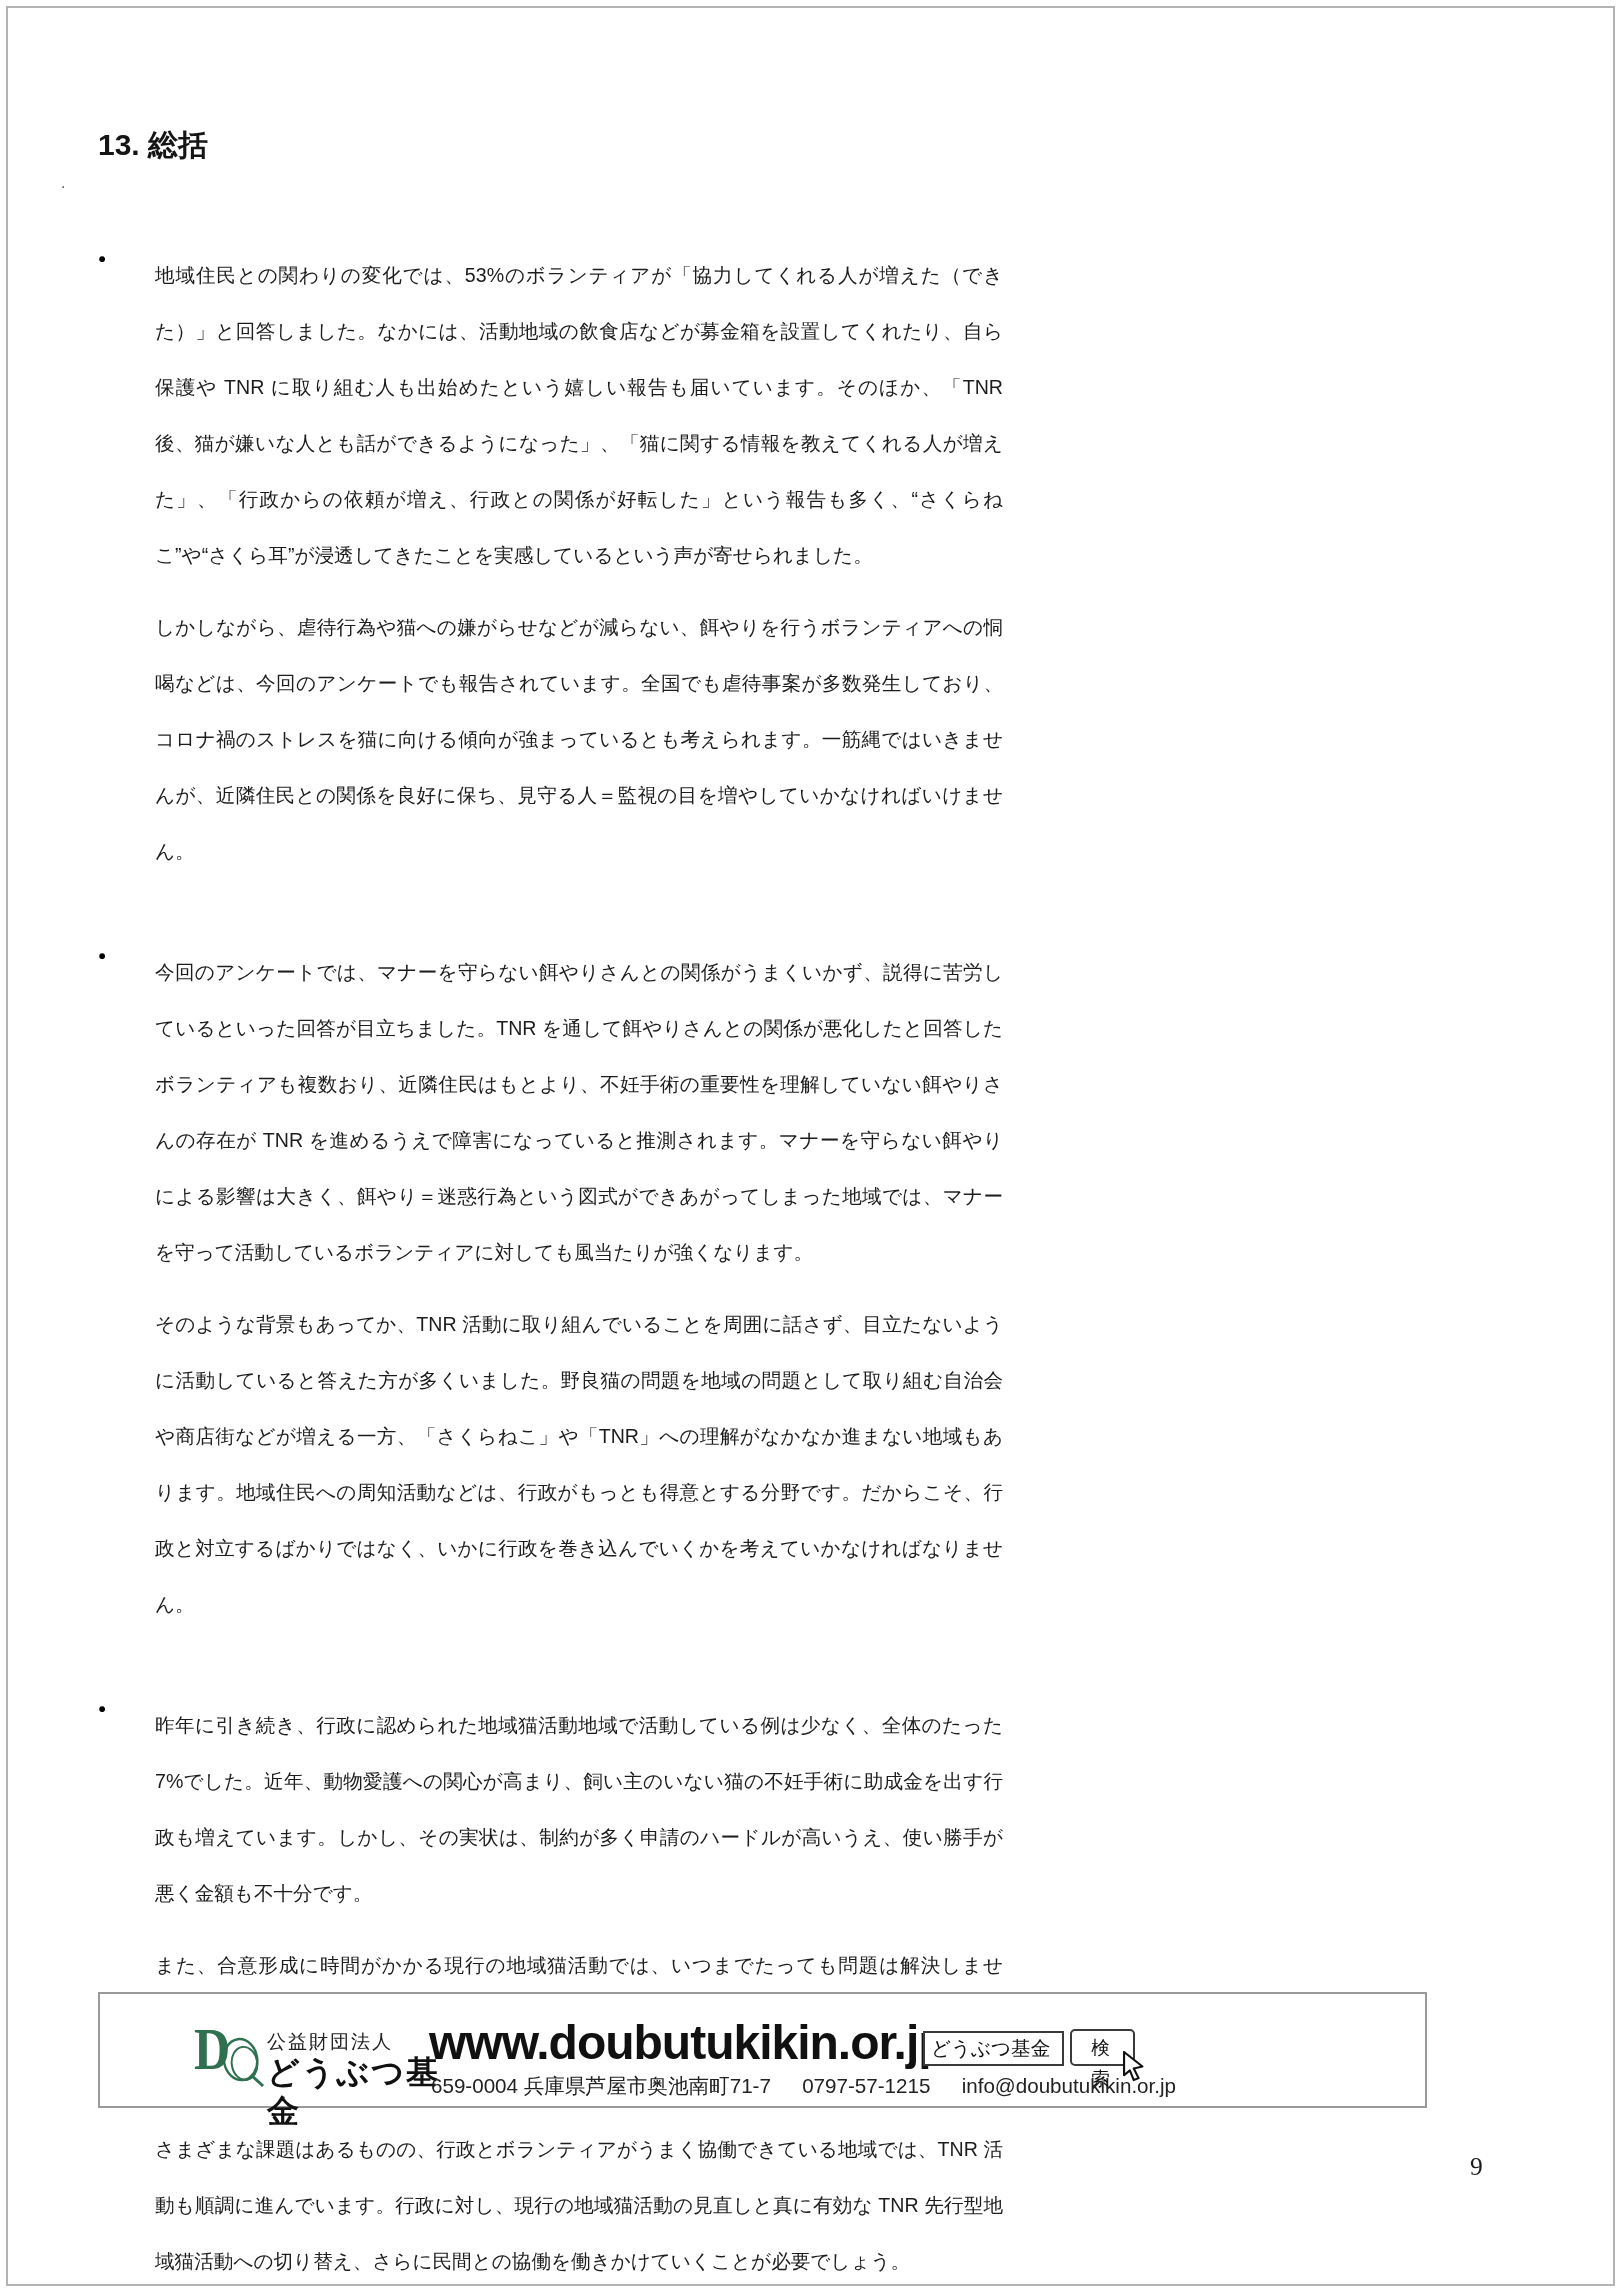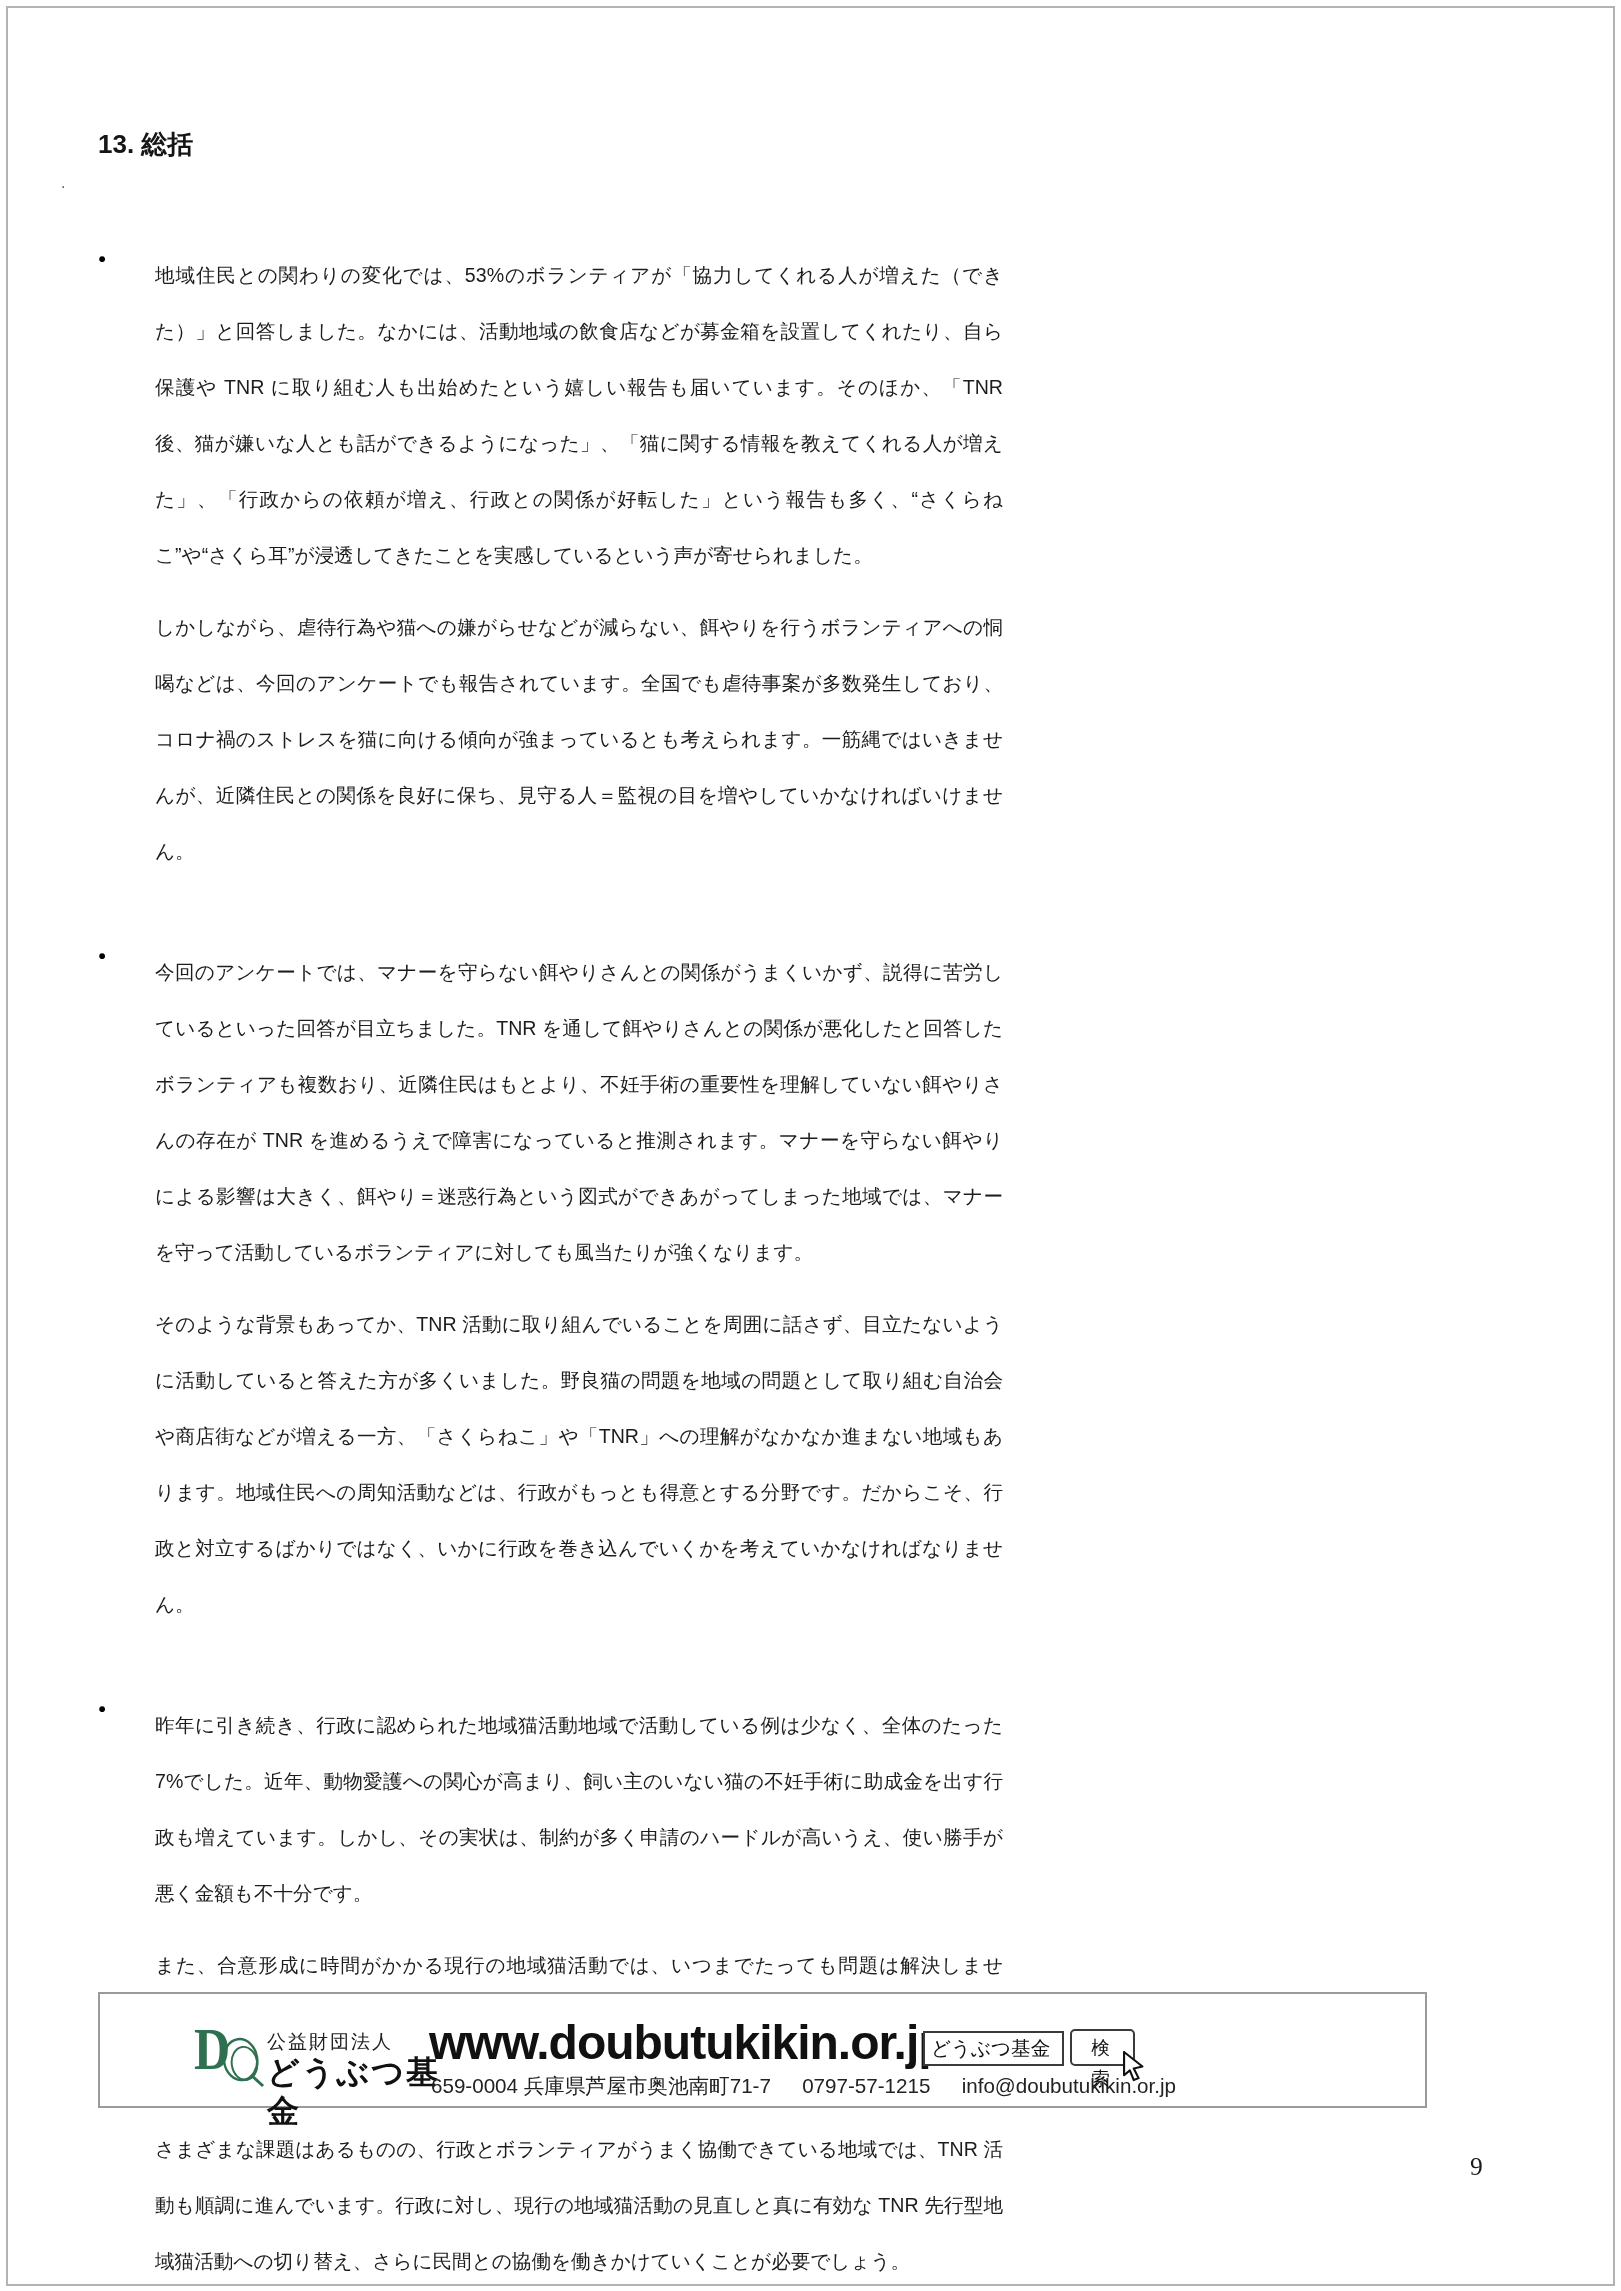--- a/index.html
+++ b/index.html
@@ -8,21 +8,21 @@
     font-family:"Liberation Sans","DejaVu Sans",sans-serif;color:#1b1b1b;
     overflow:hidden;
   }
   .page-frame{
     position:absolute;left:5.9px;top:5.9px;right:5.9px;bottom:5.9px;
     border:2.9px solid #b3b3b3;pointer-events:none;
   }
   .stray{position:absolute;left:61px;top:174px;font-size:15.7px;color:#555;}
   .content{position:absolute;left:98px;top:125px;width:921px;}
   h1.title{
-    font-size:26px;line-height:39px;font-weight:bold;margin:0 0 67px 0;color:#151515;
+    font-size:30px;line-height:39px;font-weight:bold;margin:0 0 67px 0;color:#151515;
   }
   .bullet{display:flex;margin-top:33px;}
   .bullet:first-of-type{margin-top:0;}
   .marker{
     width:41px;flex:0 0 41px;font-size:13.7px;line-height:56px;color:#000;
   }
   .btext{width:880px;}
   .btext p{
     margin:16px;font-size:19.6px;line-height:56px;text-align:justify;
     text-justify:inter-ideograph;color:#1c1c1c;

